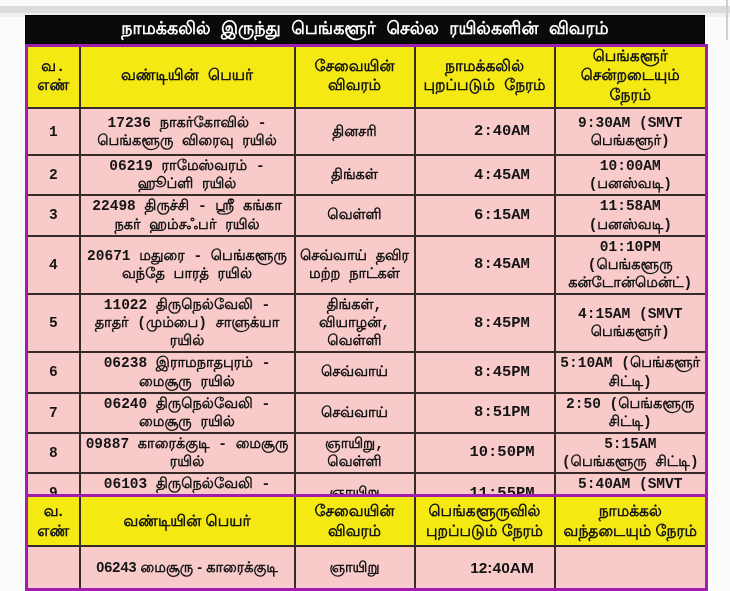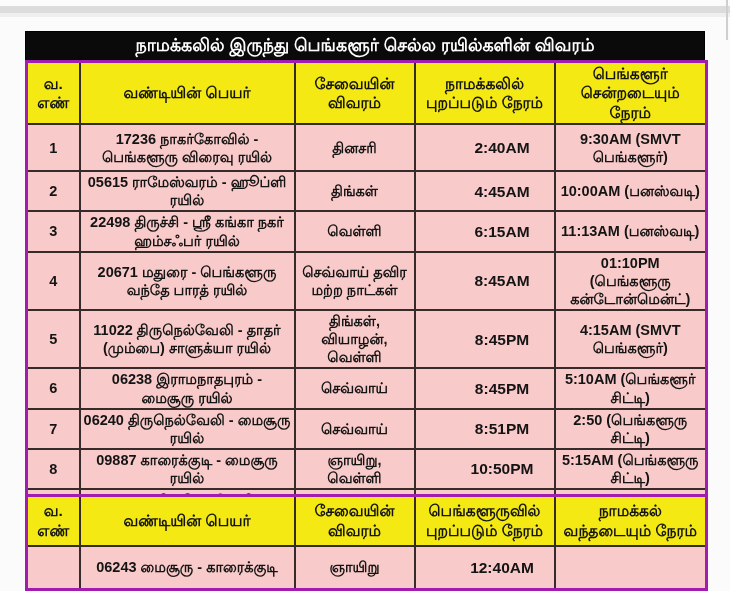--- a/index.html
+++ b/index.html
@@ -14,21 +14,21 @@
     background:var(--strip,#dcdcdc);
   }
   .top-strip2{
     position:absolute;left:0;top:13px;width:730px;height:4px;
     background:#efefef;
   }
   .right-edge{
     position:absolute;right:2px;top:0;width:2px;height:40px;background:#cfcfcf;
   }
   .table-section{position:absolute;left:25px;width:680px;}
-  .t1{top:31px;}
+  .t1{top:15px;font-family:Liberation Mono, monospace;}
   .t2{top:494px;}
   .titlebar{
     background:var(--title-bg,#0a0a0a);
     color:var(--title-text,#ffffff);
     font-weight:bold;font-size:17.5px;line-height:27px;height:27px;
     text-align:center;white-space:nowrap;overflow:hidden;
     border:1px solid #000;
   }
   .t2 .titlebar{height:28px;line-height:28px;}
   table{
@@ -92,31 +92,31 @@
     <tbody>
       <tr>
         <td>1</td>
         <td>17236 நாகர்கோவில் - பெங்களூரு விரைவு ரயில்</td>
         <td>தினசரி</td>
         <td class="time">2:40AM</td>
         <td>9:30AM (SMVT பெங்களூர்)</td>
       </tr>
       <tr>
         <td>2</td>
-        <td>05615 ராமேஸ்வரம் - ஹூப்ளி ரயில்</td>
+        <td>06219 ராமேஸ்வரம் - ஹூப்ளி ரயில்</td>
         <td>திங்கள்</td>
         <td class="time">4:45AM</td>
         <td>10:00AM (பனஸ்வடி)</td>
       </tr>
       <tr>
         <td>3</td>
         <td>22498 திருச்சி - ஸ்ரீ கங்கா நகர் ஹம்சஃபர் ரயில்</td>
         <td>வெள்ளி</td>
         <td class="time">6:15AM</td>
-        <td>11:13AM (பனஸ்வடி)</td>
+        <td>11:58AM (பனஸ்வடி)</td>
       </tr>
       <tr>
         <td>4</td>
         <td>20671 மதுரை - பெங்களூரு வந்தே பாரத் ரயில்</td>
         <td>செவ்வாய் தவிர மற்ற நாட்கள்</td>
         <td class="time">8:45AM</td>
         <td>01:10PM (பெங்களூரு கன்டோன்மென்ட்)</td>
       </tr>
       <tr>
         <td>5</td>

